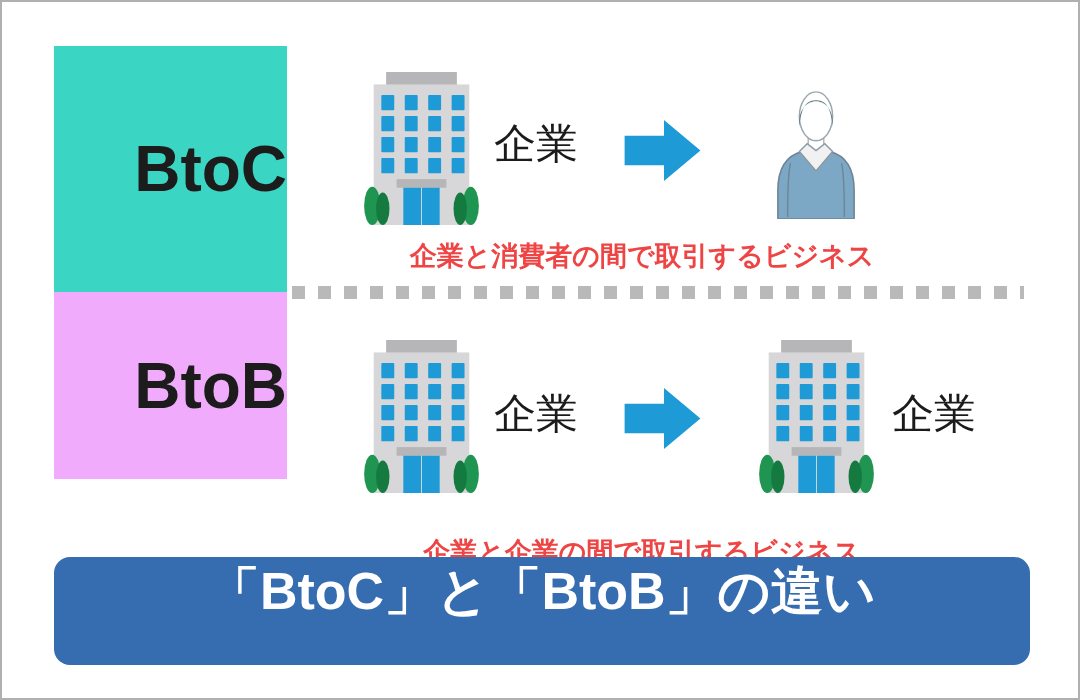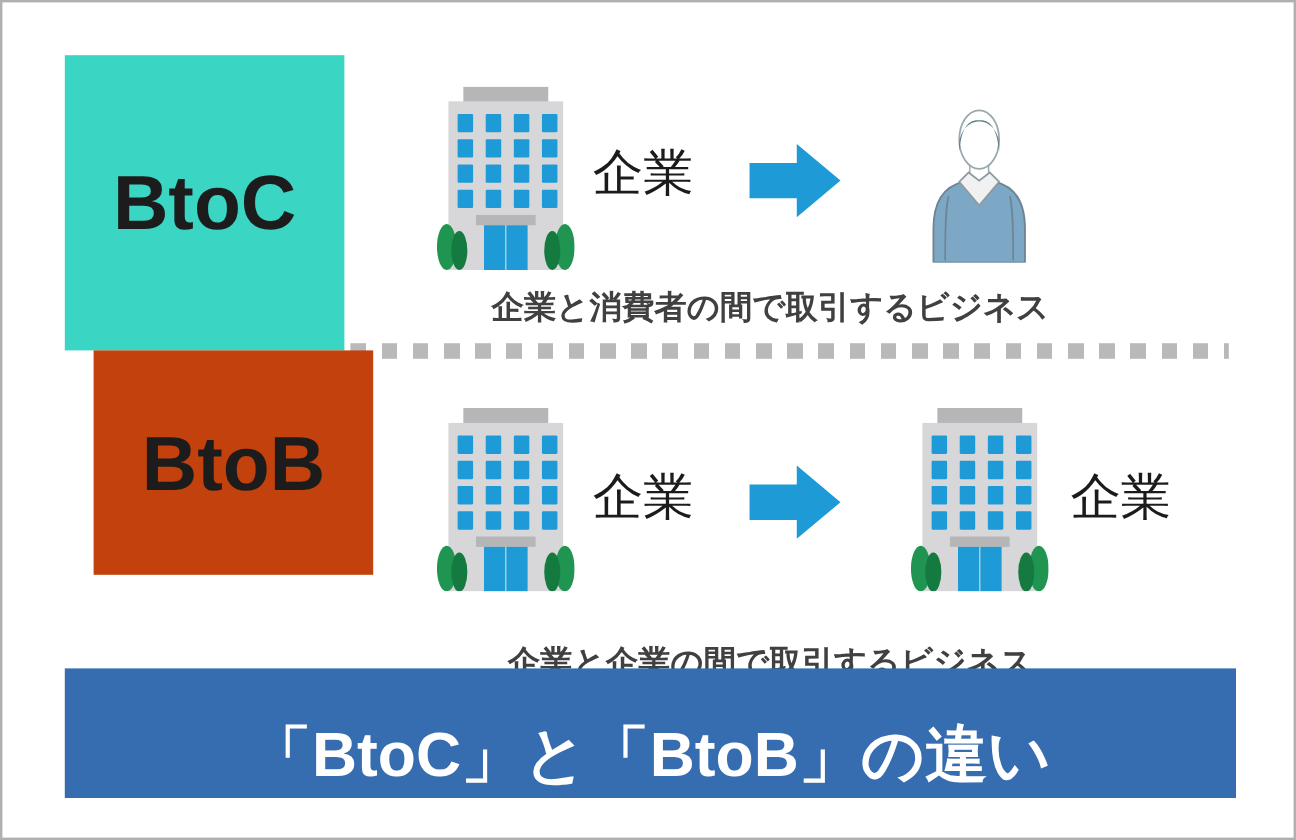--- a/index.html
+++ b/index.html
@@ -8,50 +8,51 @@
     width:1080px;height:700px;
     background:#ffffff;
     border:2px solid #b0b0b0;
     box-sizing:border-box;
     font-family:"Liberation Sans","DejaVu Sans",sans-serif;
     overflow:hidden;
     margin:0 auto;
   }
   .cat-box{
     position:absolute;left:52px;width:233px;
-    display:flex;align-items:center;justify-content:center;
+    display:flex;align-items:center;justify-content:flex-end;
     font-weight:800;font-size:64px;color:#1c1c1c;
     letter-spacing:0px;
   }
   .cat-box.btoc{top:44px;height:246px;background:#3bd5c3;}
-  .cat-box.btob{top:290px;height:187px;background:#c2410c;margin-left:24px;}
+  .cat-box.btob{top:290px;height:187px;background:#f0abfc;}
 
   .icon-abs{position:absolute;}
 
   .entity-label{
     position:absolute;
     font-weight:normal;font-size:42px;color:#1b1b1b;
     line-height:48px;white-space:nowrap;
   }
   .caption{
     position:absolute;left:290px;width:700px;
     text-align:center;
-    font-weight:bold;font-size:27px;color:#404040;
+    font-weight:bold;font-size:27px;color:#ef4444;
     line-height:30px;white-space:nowrap;
   }
   .divider{
     position:absolute;left:290px;top:284px;width:732px;height:13px;
     background:repeating-linear-gradient(90deg,#b9b9b9 0 13px,transparent 13px 26px);
   }
   .footer{
     position:absolute;left:52px;top:555px;width:976px;height:108px;
     background:#366cb0;
-    display:flex;align-items:flex-end;justify-content:center;
+    display:flex;align-items:flex-start;justify-content:center;
     color:#ffffff;font-weight:bold;font-size:52px;
     white-space:nowrap;
+    border-radius:16px;
   }
 </style>
 </head>
 <body>
 
 <svg width="0" height="0" style="position:absolute" aria-hidden="true">
   <defs>
     <symbol id="sym-building" viewBox="0 0 120 160">
       <rect x="23" y="0" width="74" height="15" fill="#b6b6b8"></rect>
       <rect x="10" y="13" width="100" height="147" fill="#d7d7d9"></rect>

